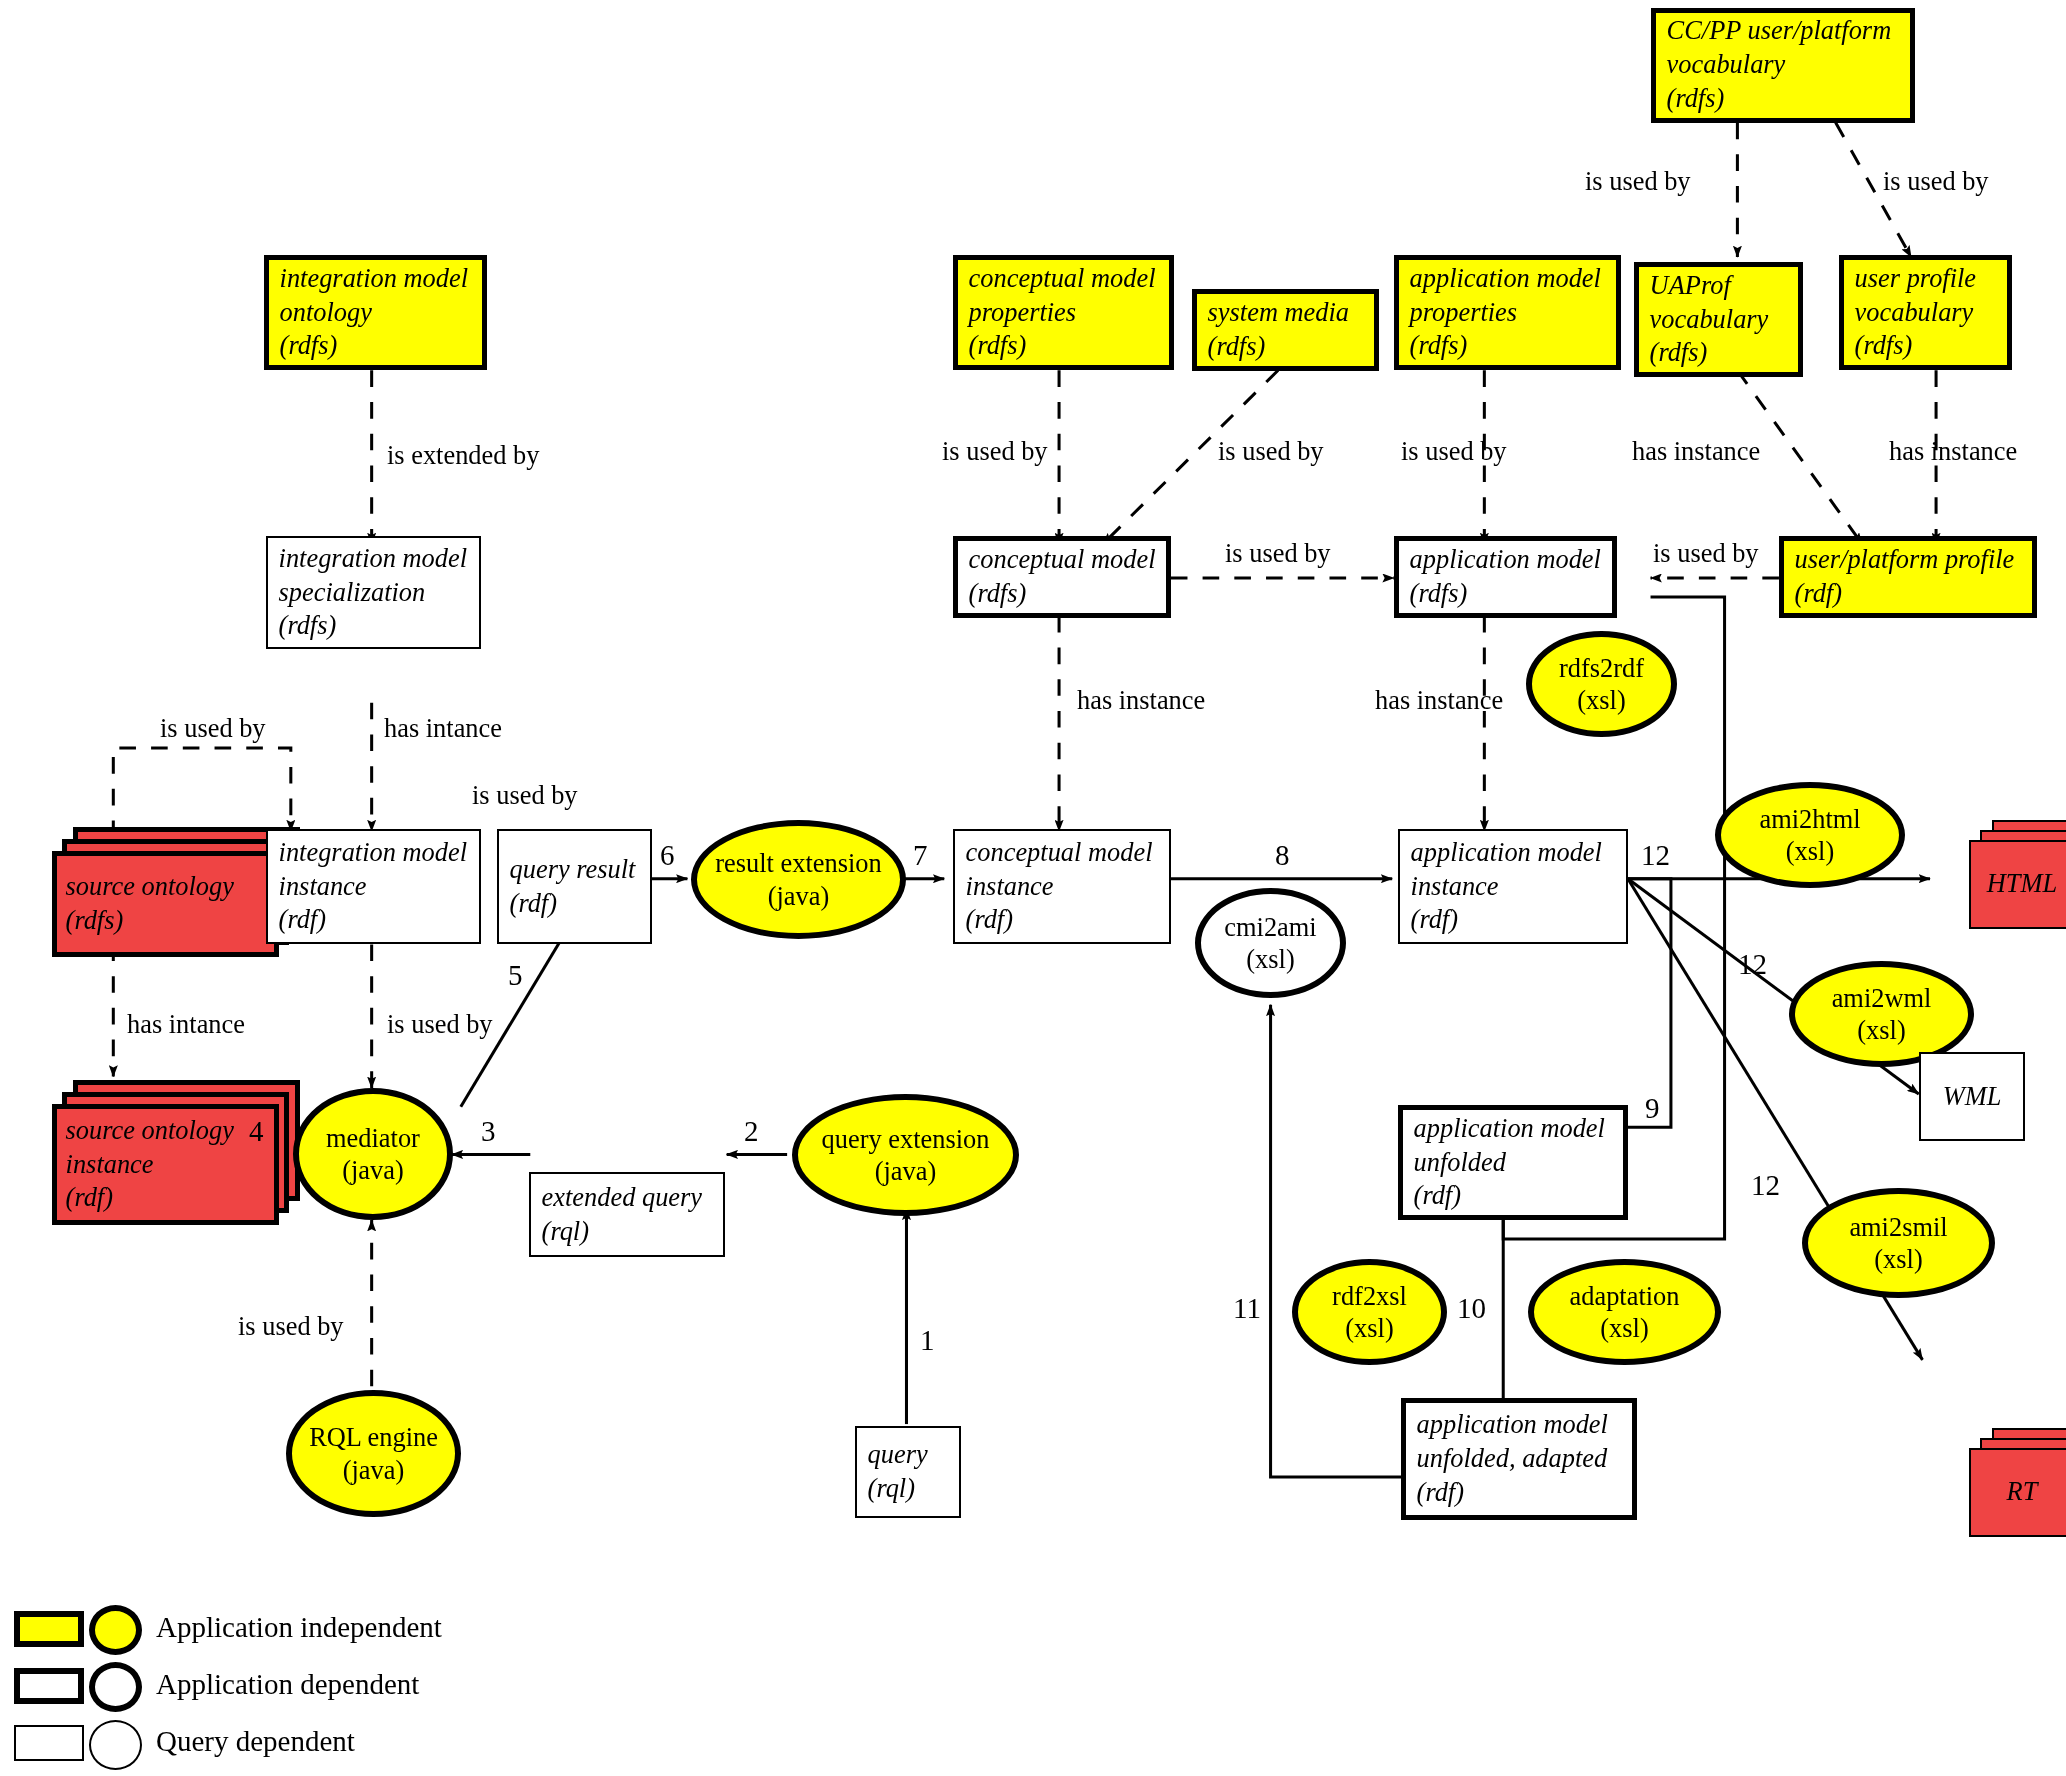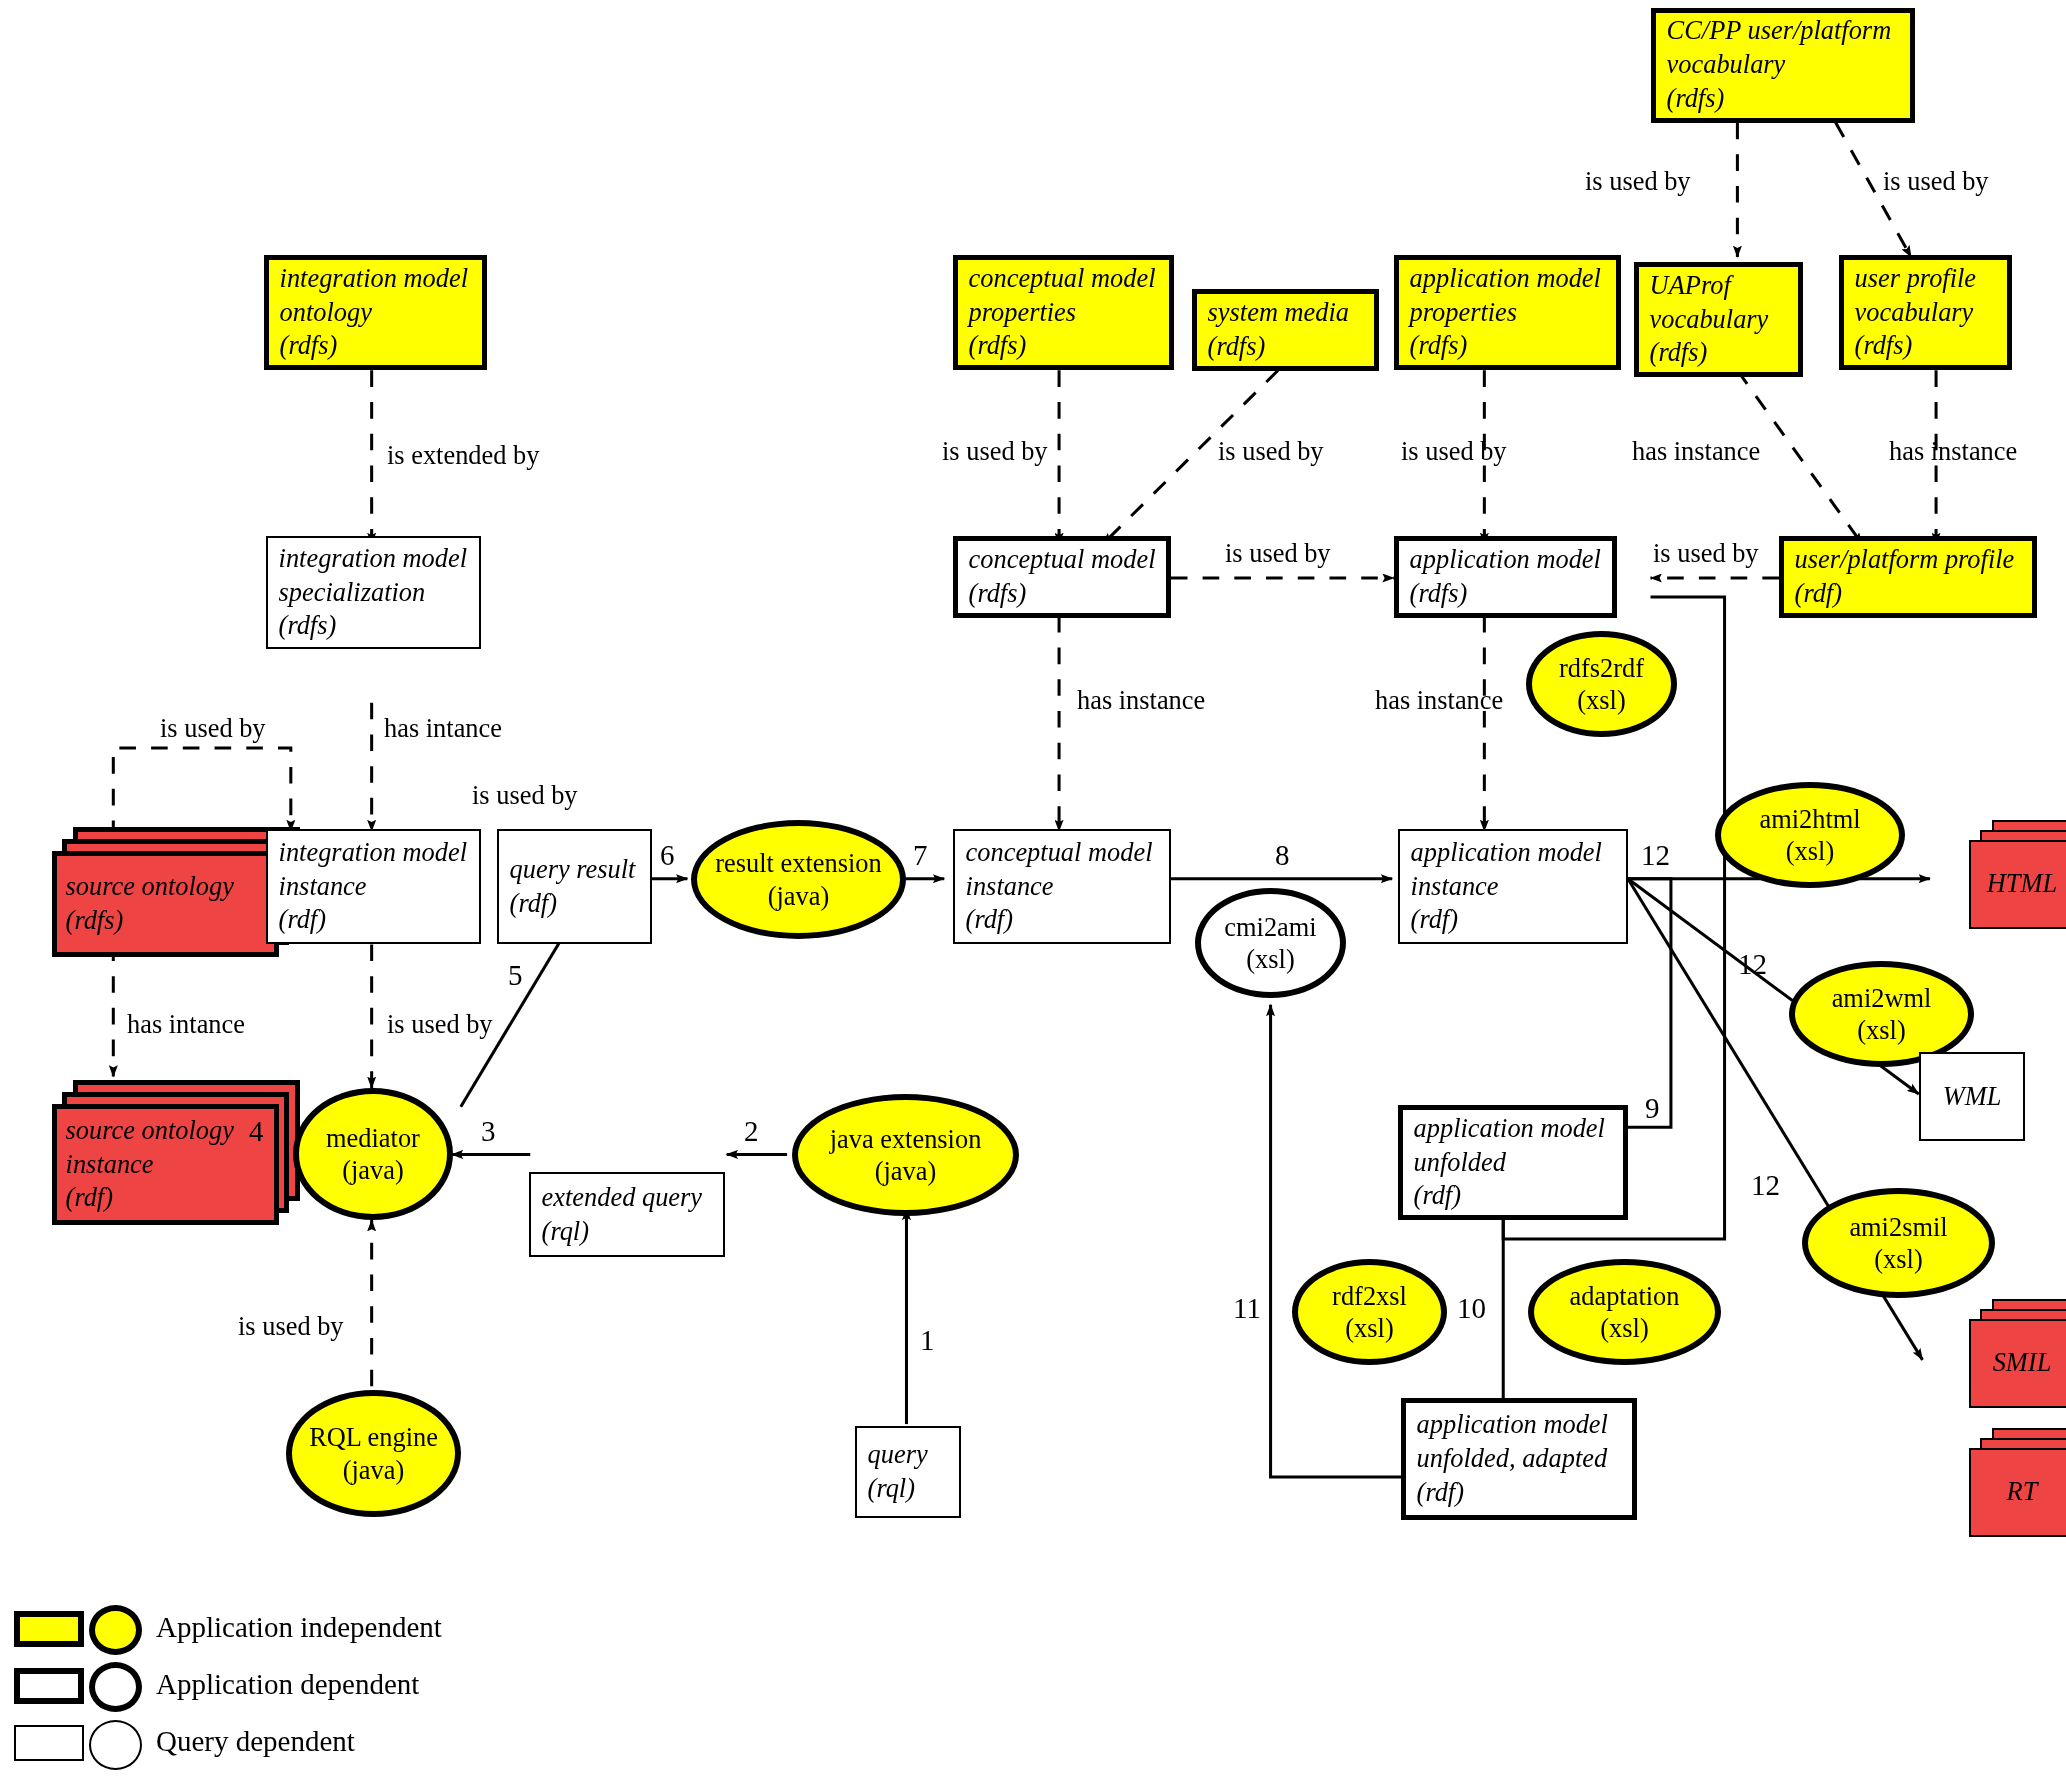--- a/index.html
+++ b/index.html
@@ -241,27 +241,20 @@
     <div class="sh" style="left:11.3px;top:9.8px;width:106px;height:89px;border:2.3px solid #000;"></div>
     <div class="sh rect query center" style="left:0;top:19.6px;width:106px;height:89px;display:flex;align-items:center;justify-content:center;padding:0;">
       <div class="ln">HTML</div>
     </div>
   </div>
 
   <div class="node rect query center" style="left:1919px;top:1052px;width:106px;height:89px;align-items:center;justify-content:center;padding:0;">
     <div class="ln">WML</div>
   </div>
 
-  <div class="stack" style="left:1925px;top:1299px;width:136px;height:113px;">
-    <div class="sh" style="left:23px;top:0;width:106px;height:89px;border:2.3px solid #000;"></div>
-    <div class="sh" style="left:11.3px;top:9.8px;width:106px;height:89px;border:2.3px solid #000;"></div>
-    <div class="sh rect query center" style="left:0;top:19.6px;width:106px;height:89px;display:flex;align-items:center;justify-content:center;padding:0;">
-      <div class="ln">SMIL</div>
-    </div>
-  </div>
 
   <div class="stack" style="left:1925px;top:1428px;width:136px;height:113px;">
     <div class="sh" style="left:23px;top:0;width:106px;height:89px;border:2.3px solid #000;"></div>
     <div class="sh" style="left:11.3px;top:9.8px;width:106px;height:89px;border:2.3px solid #000;"></div>
     <div class="sh rect query center" style="left:0;top:19.6px;width:106px;height:89px;display:flex;align-items:center;justify-content:center;padding:0;">
       <div class="ln">RT</div>
     </div>
   </div>
 
   <div class="node rect dep" style="left:1398px;top:1105px;width:230px;height:115px;">
@@ -300,21 +293,21 @@
     <div class="ln">mediator</div>
     <div class="ln">(java)</div>
   </div>
 
   <div class="node rect query" style="left:529px;top:1172px;width:196px;height:85px;">
     <div class="ln">extended query</div>
     <div class="ln">(rql)</div>
   </div>
 
   <div class="node ell indep" style="left:792px;top:1094px;width:227px;height:122px;">
-    <div class="ln">java extension</div>
+    <div class="ln">query extension</div>
     <div class="ln">(java)</div>
   </div>
 
   <div class="node ell indep" style="left:286px;top:1390px;width:175px;height:127px;">
     <div class="ln">RQL engine</div>
     <div class="ln">(java)</div>
   </div>
 
   <div class="node rect query" style="left:855px;top:1426px;width:106px;height:92px;">
     <div class="ln">query</div>

